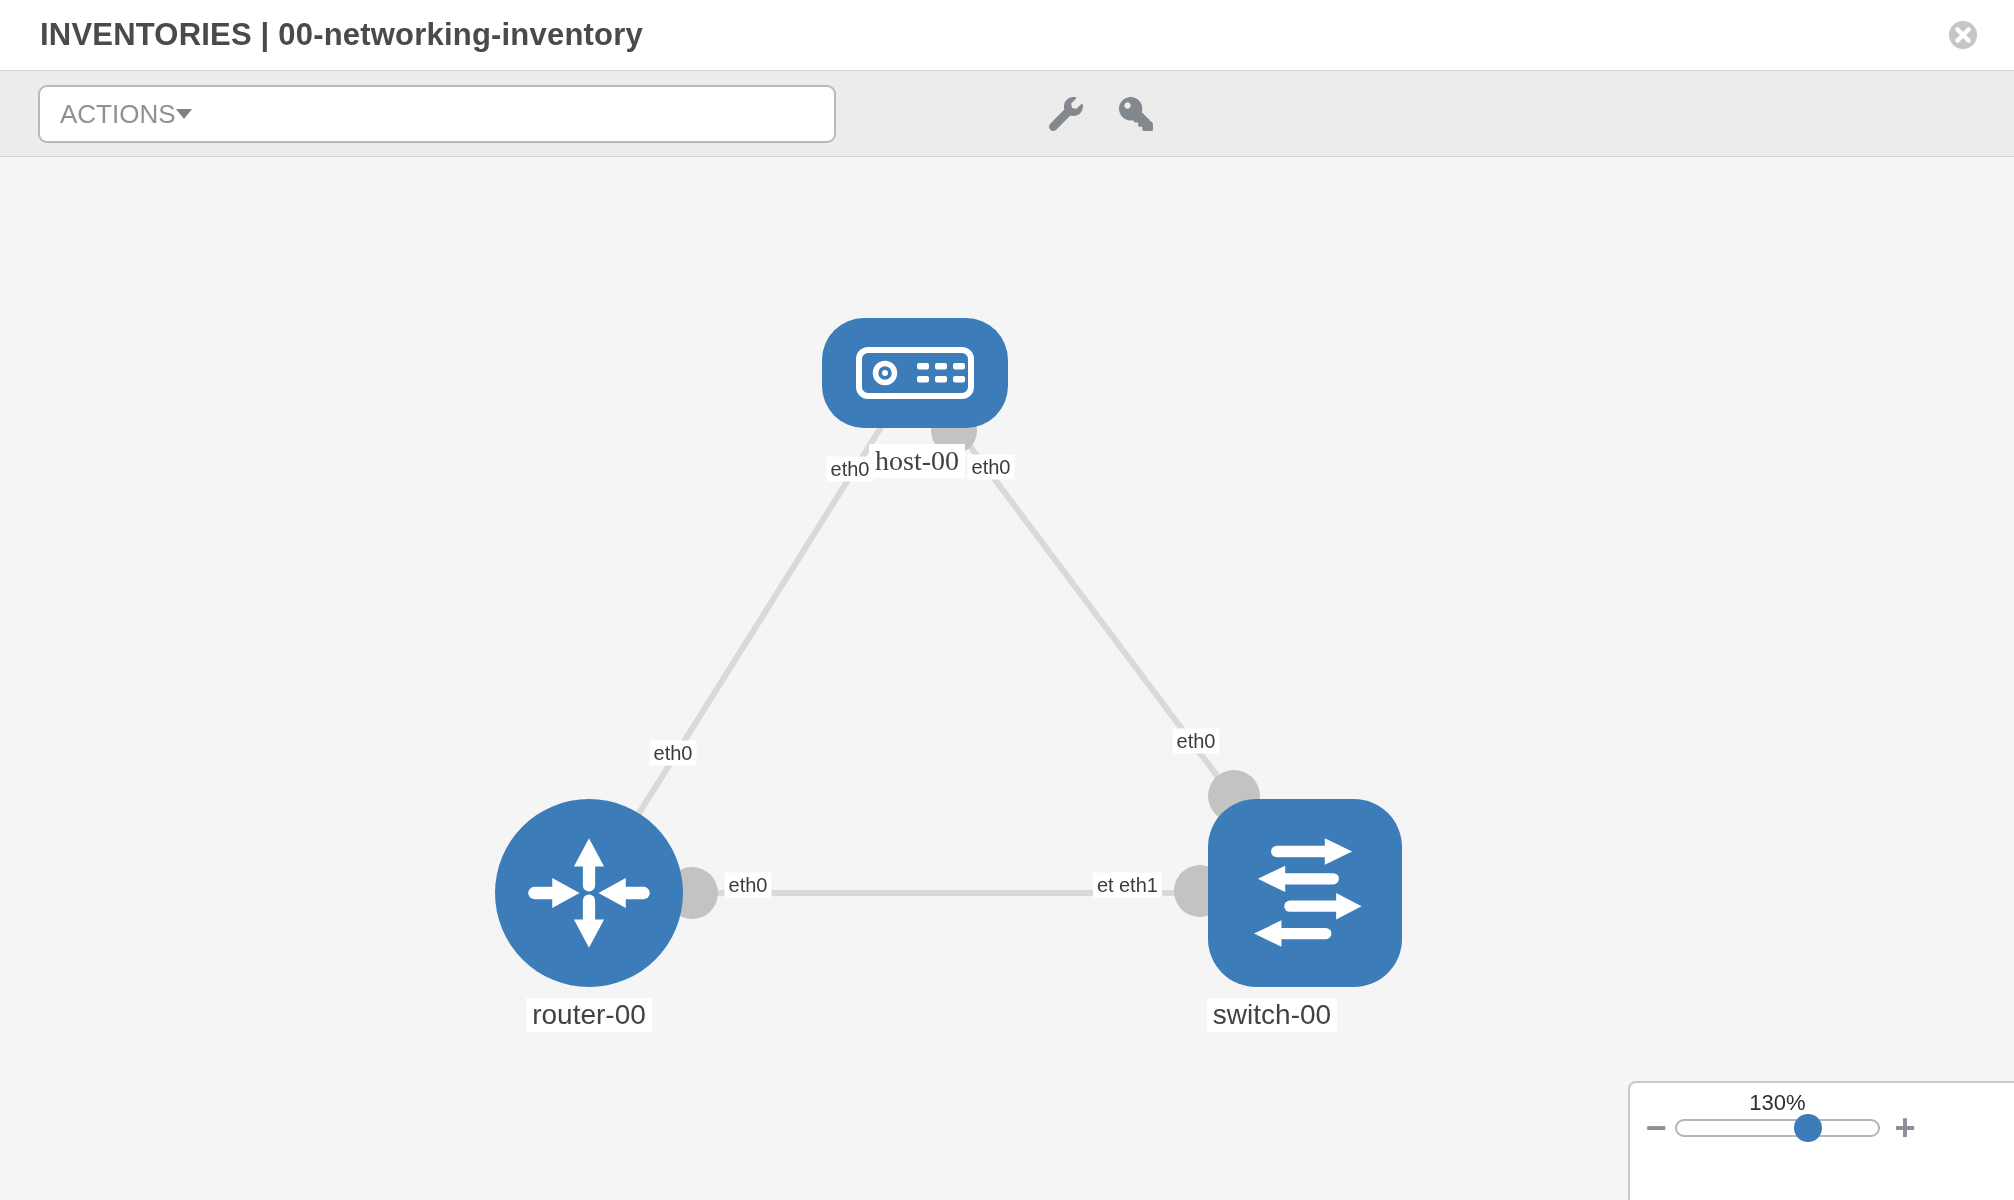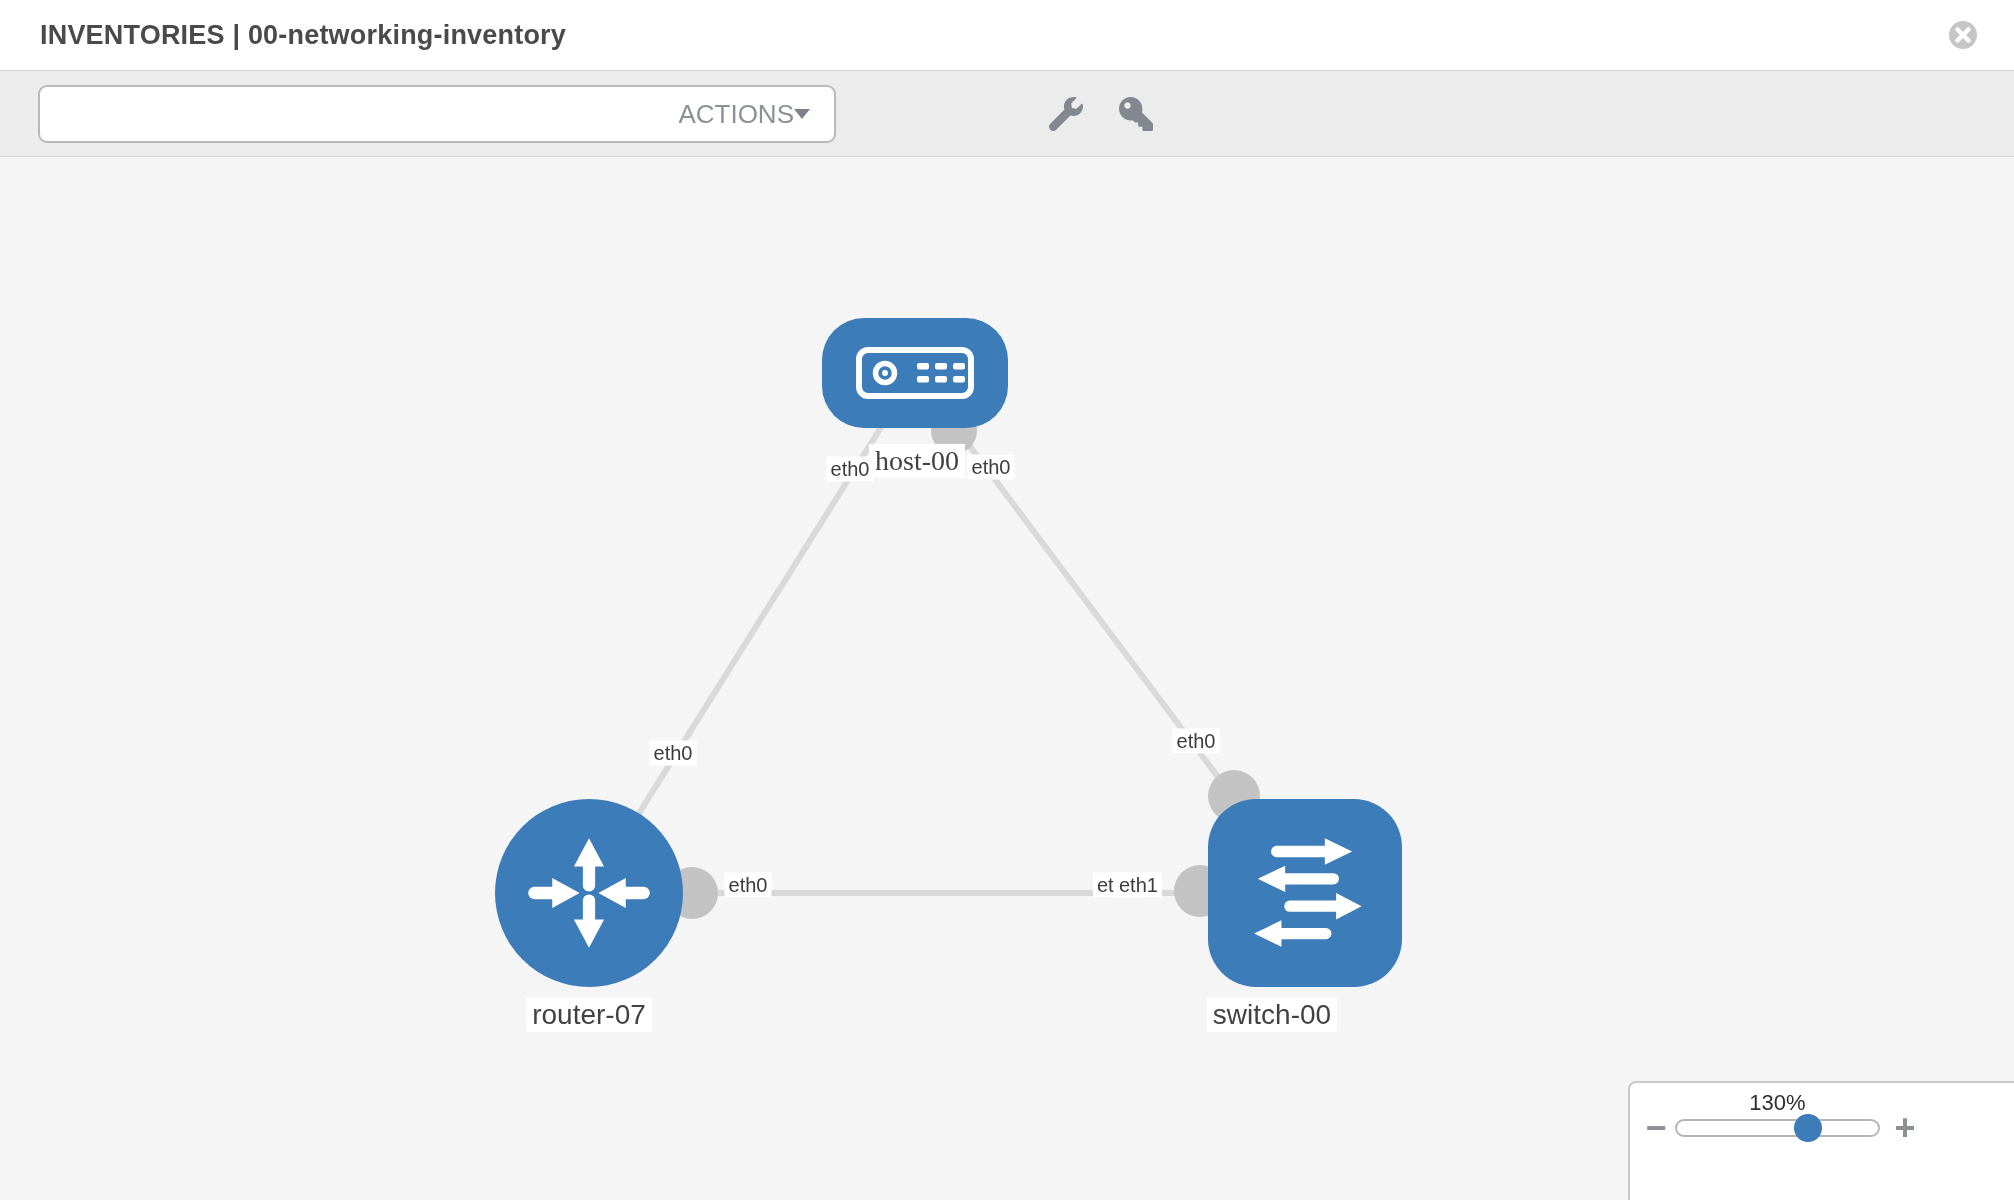--- a/index.html
+++ b/index.html
@@ -4,30 +4,30 @@
 <style>
   html,body { margin:0; padding:0; }
   body { width:2014px; height:1200px; overflow:hidden;
          font-family:"Liberation Sans", sans-serif; background:#f5f5f5; }
   .app { position:relative; width:2014px; height:1200px; }
 
   
   .hdr { position:absolute; left:0; top:0; width:100%; height:71px;
          background:#ffffff; border-bottom:1px solid #d4d4d4; box-sizing:border-box; }
   .hdr h1 { margin:0; position:absolute; left:40px; top:50%; transform:translateY(-50%);
-            font-size:27px; font-weight:bold; color:#4a4a4a; letter-spacing:0.2px; }
+            font-size:31px; font-weight:bold; color:#4a4a4a; letter-spacing:0.2px; }
   .close-btn { position:absolute; right:36px; top:50%; transform:translateY(-50%);
                width:30px; height:30px; border:none; padding:0; background:transparent; cursor:pointer; }
 
   
   .tbar { position:absolute; left:0; top:71px; width:100%; height:86px;
           background:#ececec; border-bottom:1px solid #d4d4d4; box-sizing:border-box; }
   .dd { position:absolute; top:14px; height:58px; background:#ffffff;
         border:2px solid #b9b9b9; border-radius:9px; box-sizing:border-box;
-        display:flex; align-items:center; justify-content:flex-end;
+        display:flex; align-items:center; justify-content:flex-start;
         padding:0 24px 0 20px; font-size:26px; color:#8d9196; cursor:pointer; }
   .dd-actions { left:38px;  width:798px; }
   .dd-search  { left:1183px; width:794px; }
   .caret { width:0; height:0; border-left:8px solid transparent;
            border-right:8px solid transparent; border-top:10px solid #7d828a; }
   .tool-ic { position:absolute; top:26px; width:36px; height:36px; border:none;
              background:transparent; padding:0; cursor:pointer; }
   .tool-ic.wrench { left:1048px; }
   .tool-ic.key    { left:1118px; }
 
@@ -115,21 +115,21 @@
 
     <span class="chip if-label" style="left:850px; top:312px;">eth0</span>
     <span class="chip if-label" style="left:991px; top:310px;">eth0</span>
     <span class="chip if-label" style="left:673px; top:596px;">eth0</span>
     <span class="chip if-label" style="left:1196px; top:584px;">eth0</span>
     <span class="chip if-label" style="left:748px; top:728px;">eth0</span>
     <span class="chip if-label abs-left" style="left:1093px; top:728px;">eth0</span>
     <span class="chip if-label abs-left" style="left:1115px; top:728px;">eth1</span>
 
     <span class="chip node-label" style="left:917px; top:304px;font-family:Liberation Serif, serif;">host-00</span>
-    <span class="chip node-label" style="left:589px; top:858px;">router-07</span>
+    <span class="chip node-label" style="left:589px; top:858px;">router-00</span>
     <span class="chip node-label" style="left:1272px; top:858px;">switch-00</span>
 
     <div class="node node-host">
       <svg width="140" height="70" viewBox="0 0 140 70">
         <rect x="14" y="12" width="112" height="46" rx="9" fill="none" stroke="#ffffff" stroke-width="6"></rect>
         <circle cx="40" cy="35" r="9.5" fill="none" stroke="#ffffff" stroke-width="5.5"></circle>
         <circle cx="40" cy="35" r="3" fill="#ffffff"></circle>
         <g fill="#ffffff">
           <rect x="72" y="25" width="12" height="6.5" rx="2"></rect>
           <rect x="90" y="25" width="12" height="6.5" rx="2"></rect>

